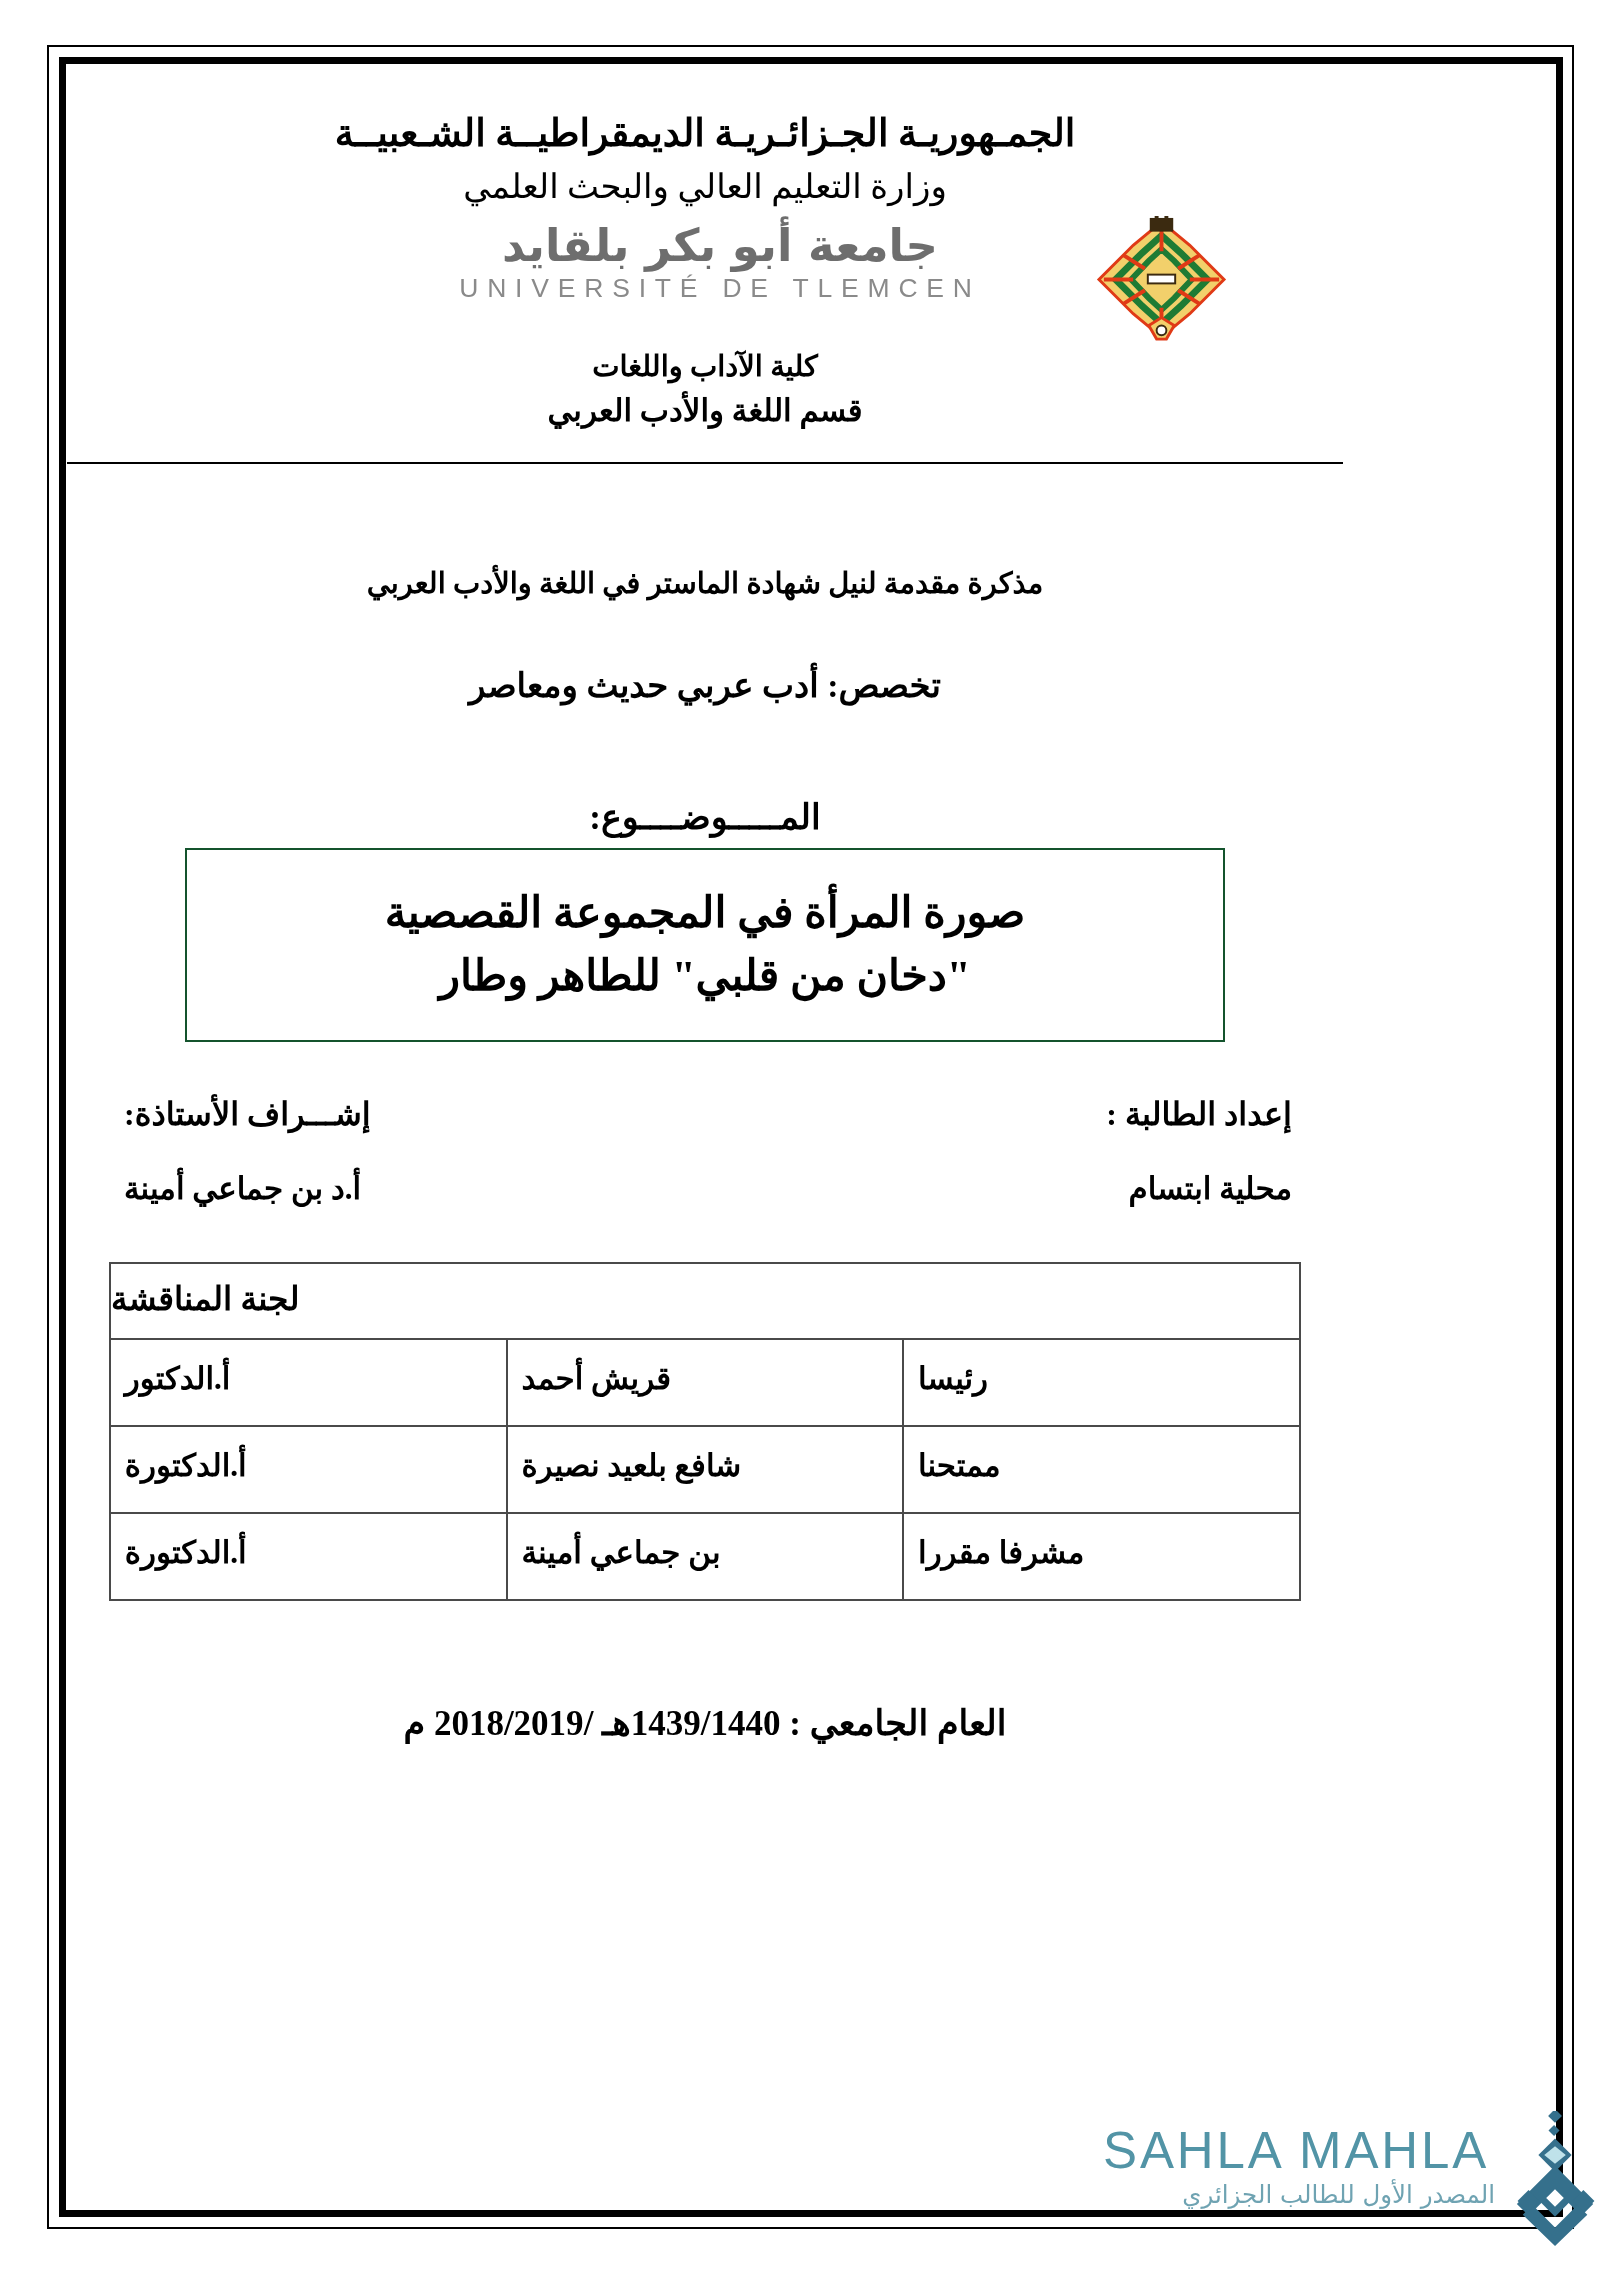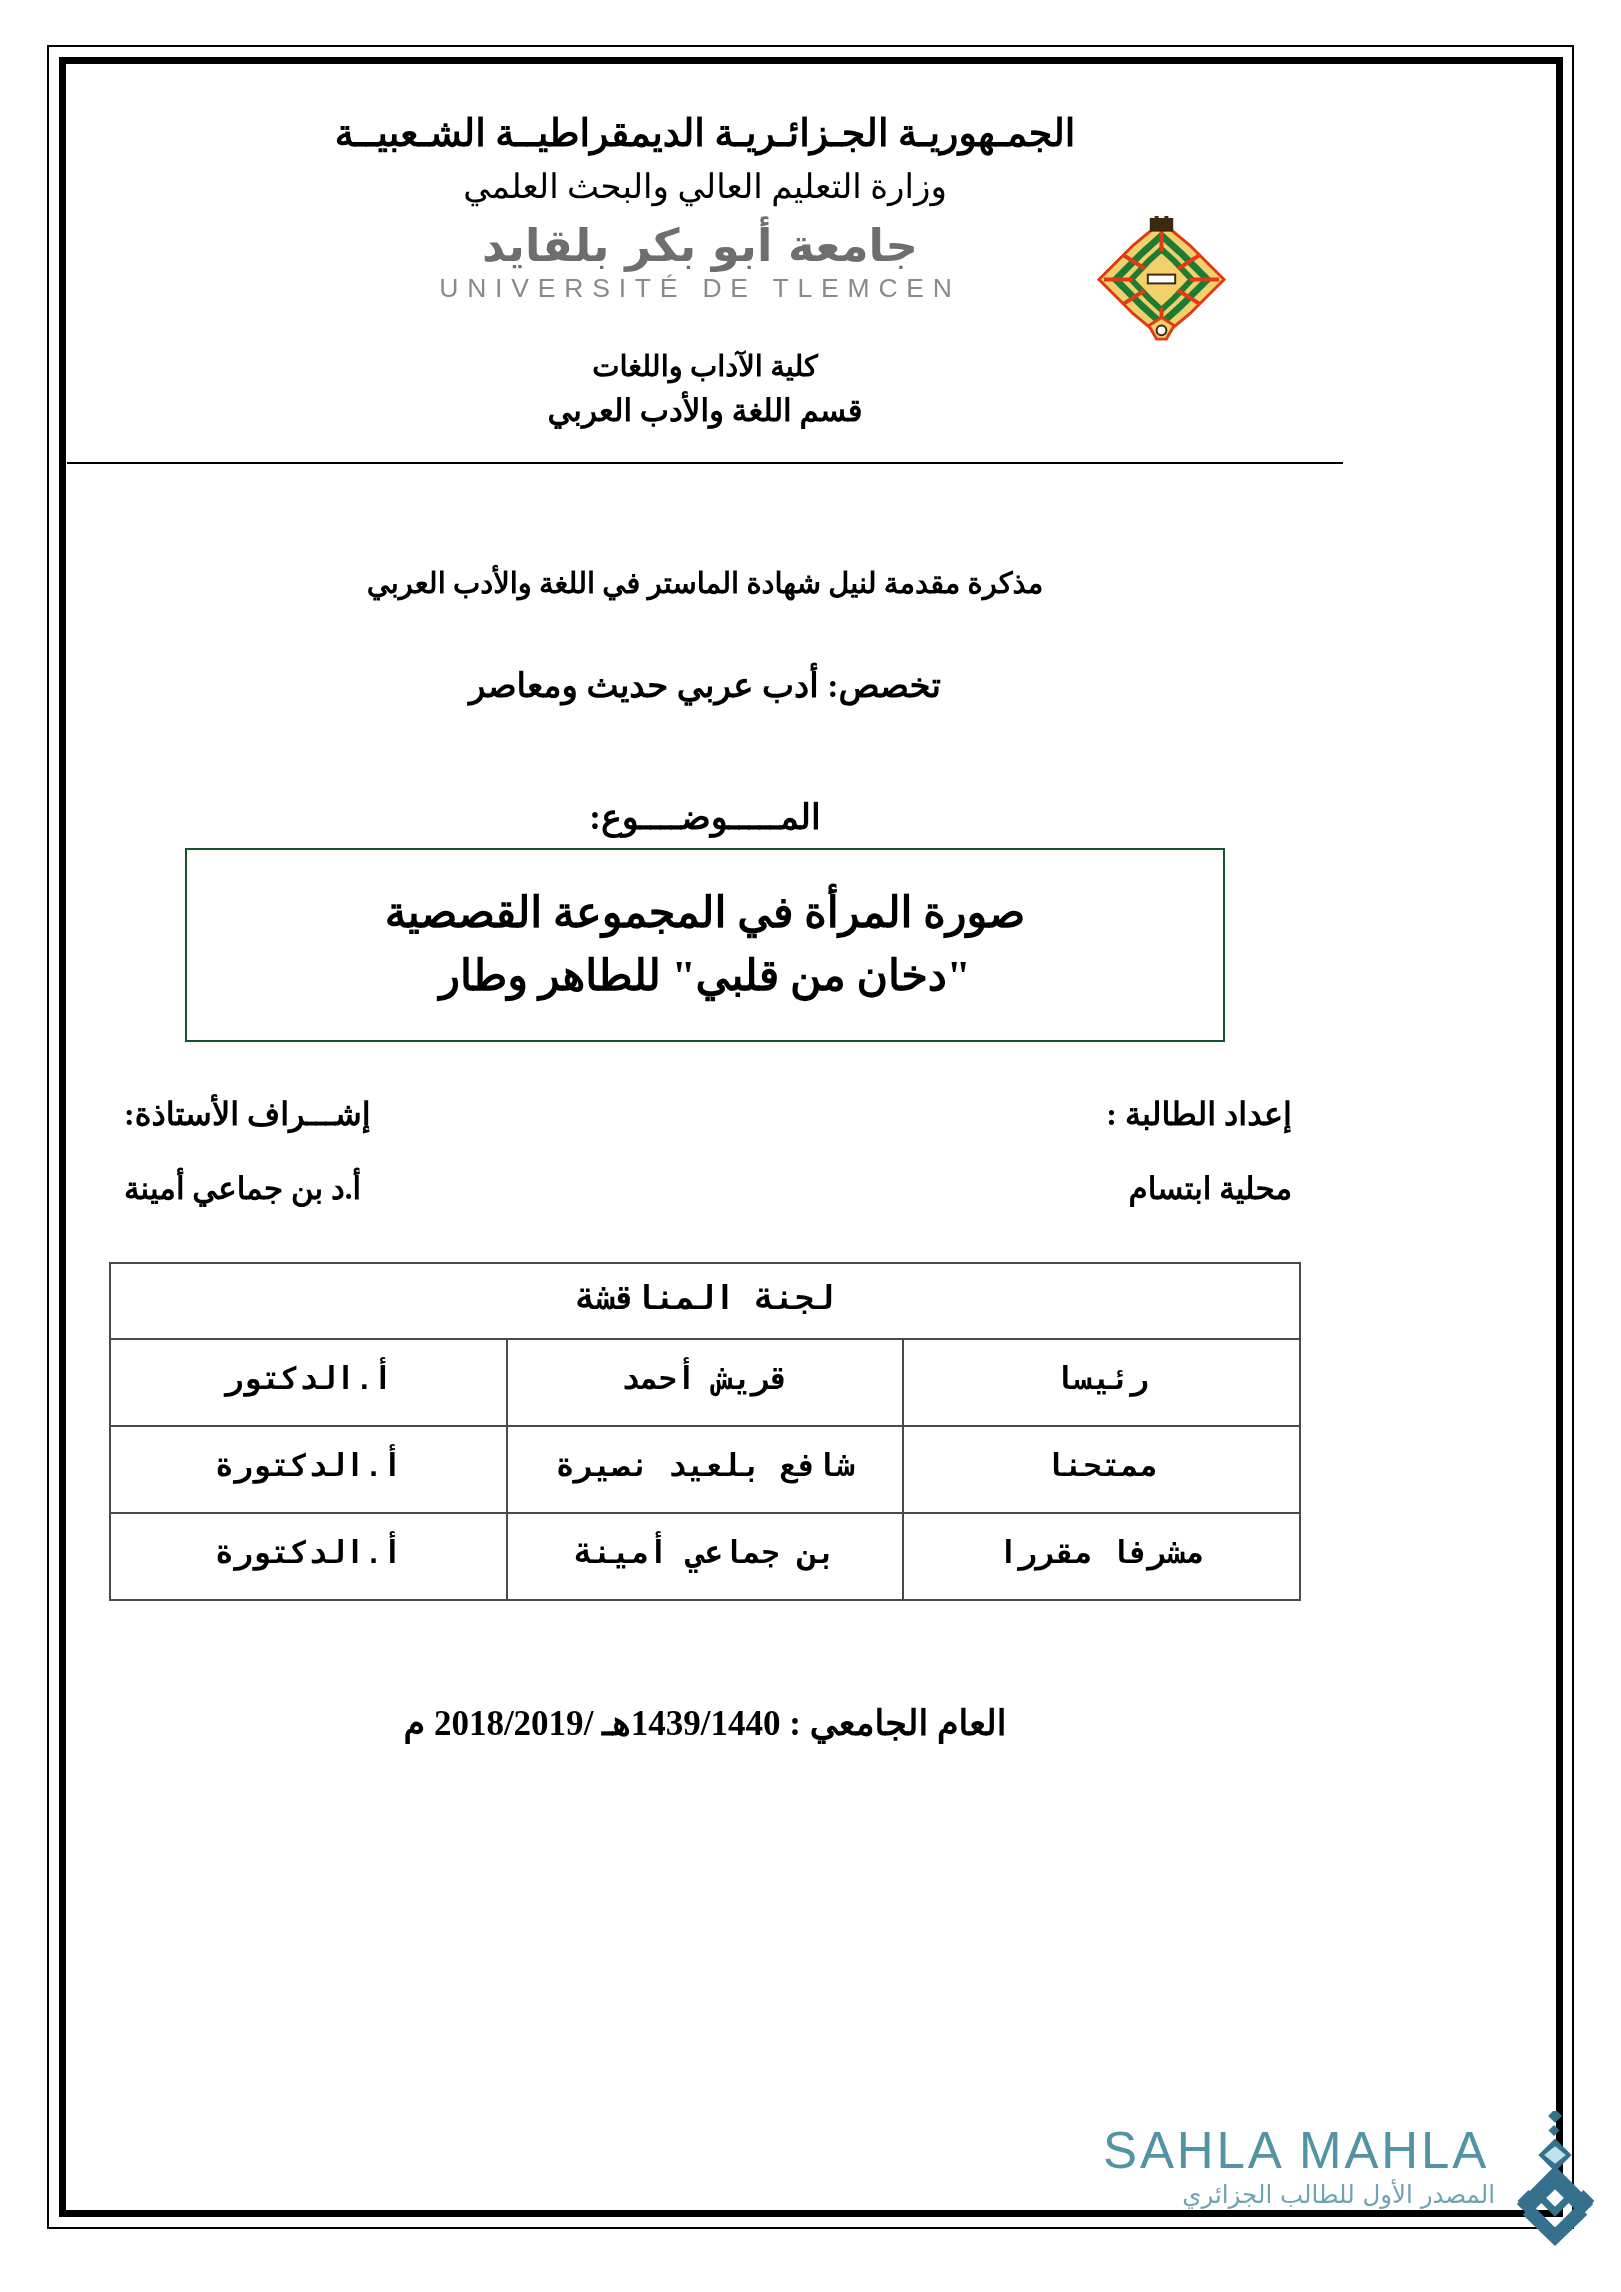--- a/index.html
+++ b/index.html
@@ -68,21 +68,21 @@
   }
 
   
   .univ-strip {
     position: relative;
     height: 123px;
     margin-top: 13.7px;
   }
   .univ-wordmark {
     position: absolute;
-    right: 300px;
+    right: 280px;
     top: 2px;
     text-align: left;
     width: 686px;
   }
   .univ-arabic {
     font-family: "DejaVu Sans", sans-serif;
     font-size: 45px;
     font-weight: bold;
     color: #6e6e6e;
     letter-spacing: 3.9px;
@@ -199,22 +199,22 @@
   
   .jury-table {
     margin: 55px auto 0 auto;
     width: 1192px;
     border-collapse: collapse;
     table-layout: fixed;
   }
   .jury-table th,
   .jury-table td {
     border: 2px solid #4a4a4a;
-    text-align: center;
-    font-family: Liberation Mono, monospace;
+    text-align: left;
+    font-family: Liberation Serif, serif;
     font-weight: bold;
     vertical-align: middle;
   }
   .jury-table th.jury-title {
     font-size: 33px;
     height: 61px;
     padding: 3.9px 0 9.8px 0;
   }
   .jury-table td {
     font-size: 31px;

